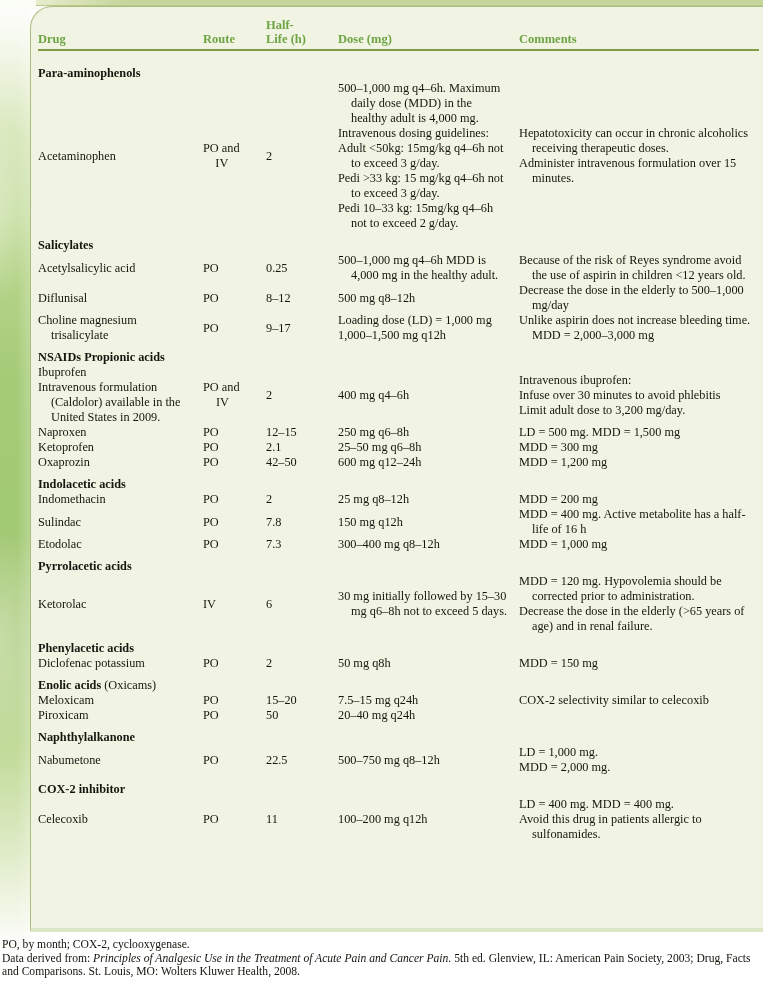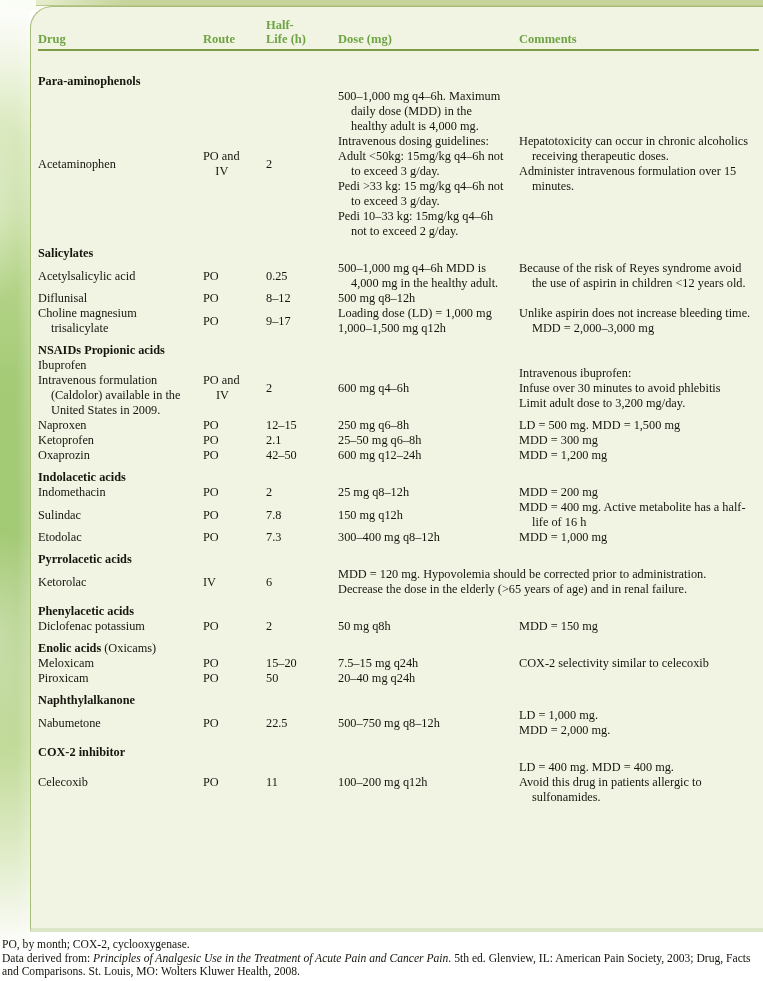--- a/index.html
+++ b/index.html
@@ -49,21 +49,21 @@
   .tbody{padding-top:7px;font-size:12.3px;line-height:15px;}
   .row{display:flex;align-items:center;}
   .cell{box-sizing:border-box;}
   .c-drug{width:165px;padding-right:8px;font-family:Liberation Serif, serif;}
   .c-route{width:63px;padding-right:22px;}
   .c-half{width:72px;padding-right:5px;}
   .c-dose{width:181px;padding-right:10px;}
   .c-comments{flex:1;padding-right:4px;}
   .ln{padding-left:13px;text-indent:-13px;white-space:pre-wrap;}
   .section-header{font-weight:bold;margin-top:7px;}
-  .section-header:first-child{margin-top:16px;}
+  .section-header:first-child{margin-top:8px;}
   .section-header .suffix{font-weight:normal;}
   .footer{
     position:absolute;left:2px;top:938px;width:759px;
     font-size:11.6px;line-height:13.6px;color:#14140c;background:transparent;
   }
   .footer i{}
 </style>
 </head>
 <body>
 
@@ -129,20 +129,23 @@
         </div>
         <div class="cell c-route">
           <div class="ln">PO</div>
         </div>
         <div class="cell c-half">
           <div class="ln">8–12</div>
         </div>
         <div class="cell c-dose">
           <div class="ln">500 mg q8–12h</div>
         </div>
+        <div class="cell c-comments">
+          <div class="ln">Decrease the dose in the elderly to 500–1,000 mg/day</div>
+        </div>
       </div>
       <div class="row">
         <div class="cell c-drug">
           <div class="ln">Choline magnesium trisalicylate</div>
         </div>
         <div class="cell c-route">
           <div class="ln">PO</div>
         </div>
         <div class="cell c-half">
           <div class="ln">9–17</div>
@@ -161,21 +164,21 @@
           <div class="ln">Ibuprofen</div>
           <div class="ln">Intravenous formulation (Caldolor) available in the United States in 2009.</div>
         </div>
         <div class="cell c-route">
           <div class="ln">PO and IV</div>
         </div>
         <div class="cell c-half">
           <div class="ln">2</div>
         </div>
         <div class="cell c-dose">
-          <div class="ln">600 mg q4–6h</div>
+          <div class="ln">400 mg q4–6h</div>
         </div>
         <div class="cell c-comments">
           <div class="ln">Intravenous ibuprofen:</div>
           <div class="ln">Infuse over 30 minutes to avoid phlebitis</div>
           <div class="ln">Limit adult dose to 3,200 mg/day.</div>
         </div>
       </div>
       <div class="row">
         <div class="cell c-drug">
           <div class="ln">Naproxen</div>
@@ -282,20 +285,23 @@
       <div class="section-header"><span>Pyrrolacetic acids</span></div>
       <div class="row">
         <div class="cell c-drug">
           <div class="ln">Ketorolac</div>
         </div>
         <div class="cell c-route">
           <div class="ln">IV</div>
         </div>
         <div class="cell c-half">
           <div class="ln">6</div>
+        </div>
+        <div class="cell c-dose">
+          <div class="ln">30 mg initially followed by 15–30 mg q6–8h not to exceed 5 days.</div>
         </div>
         <div class="cell c-comments">
           <div class="ln">MDD = 120 mg. Hypovolemia should be corrected prior to administration.</div>
           <div class="ln">Decrease the dose in the elderly (&gt;65 years of age) and in renal failure.</div>
         </div>
       </div>
       <div class="section-header"><span>Phenylacetic acids</span></div>
       <div class="row">
         <div class="cell c-drug">
           <div class="ln">Diclofenac potassium</div>

